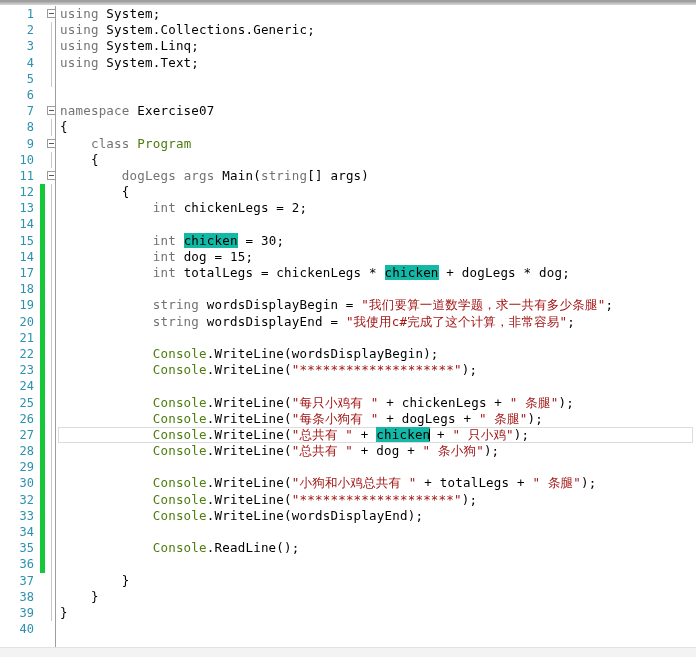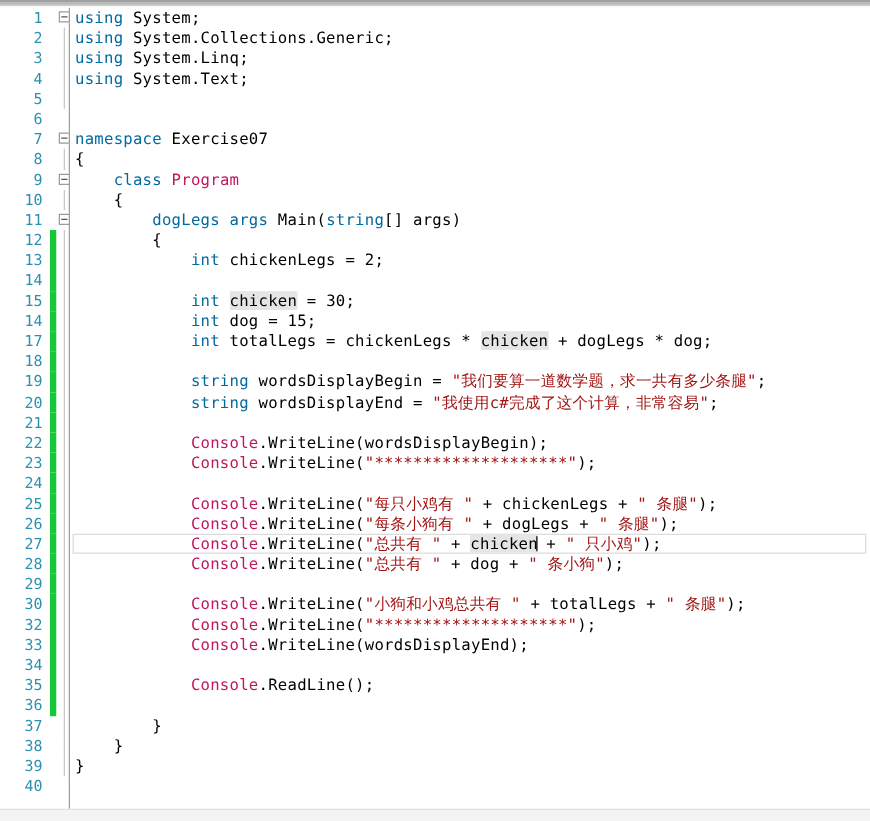--- a/index.html
+++ b/index.html
@@ -81,25 +81,25 @@
     border:1px solid #dcdcdc;
     box-sizing:border-box;
     pointer-events:none;
   }
   .caret{
     display:inline-block;width:1px;height:12px;
     background:#000;vertical-align:-2px;
     margin:0 -1px;
   }
   
-  .kw{color:#0369a1;text-align:right;}
-  .type{color:#be185d;}
+  .kw{color:#737373;text-align:right;}
+  .type{color:#4d7c0f;}
   .str{color:#a31515;}
   .num{color:#000000;}
-  .hl{background:#e5e5e5;}
+  .hl{background:#14b8a6;}
 </style>
 </head>
 <body>
 
 <div id="editor">
   <div class="top-strip"></div>
 
   <div class="code-area">
     <div class="sep"></div>
     <div id="rows">

